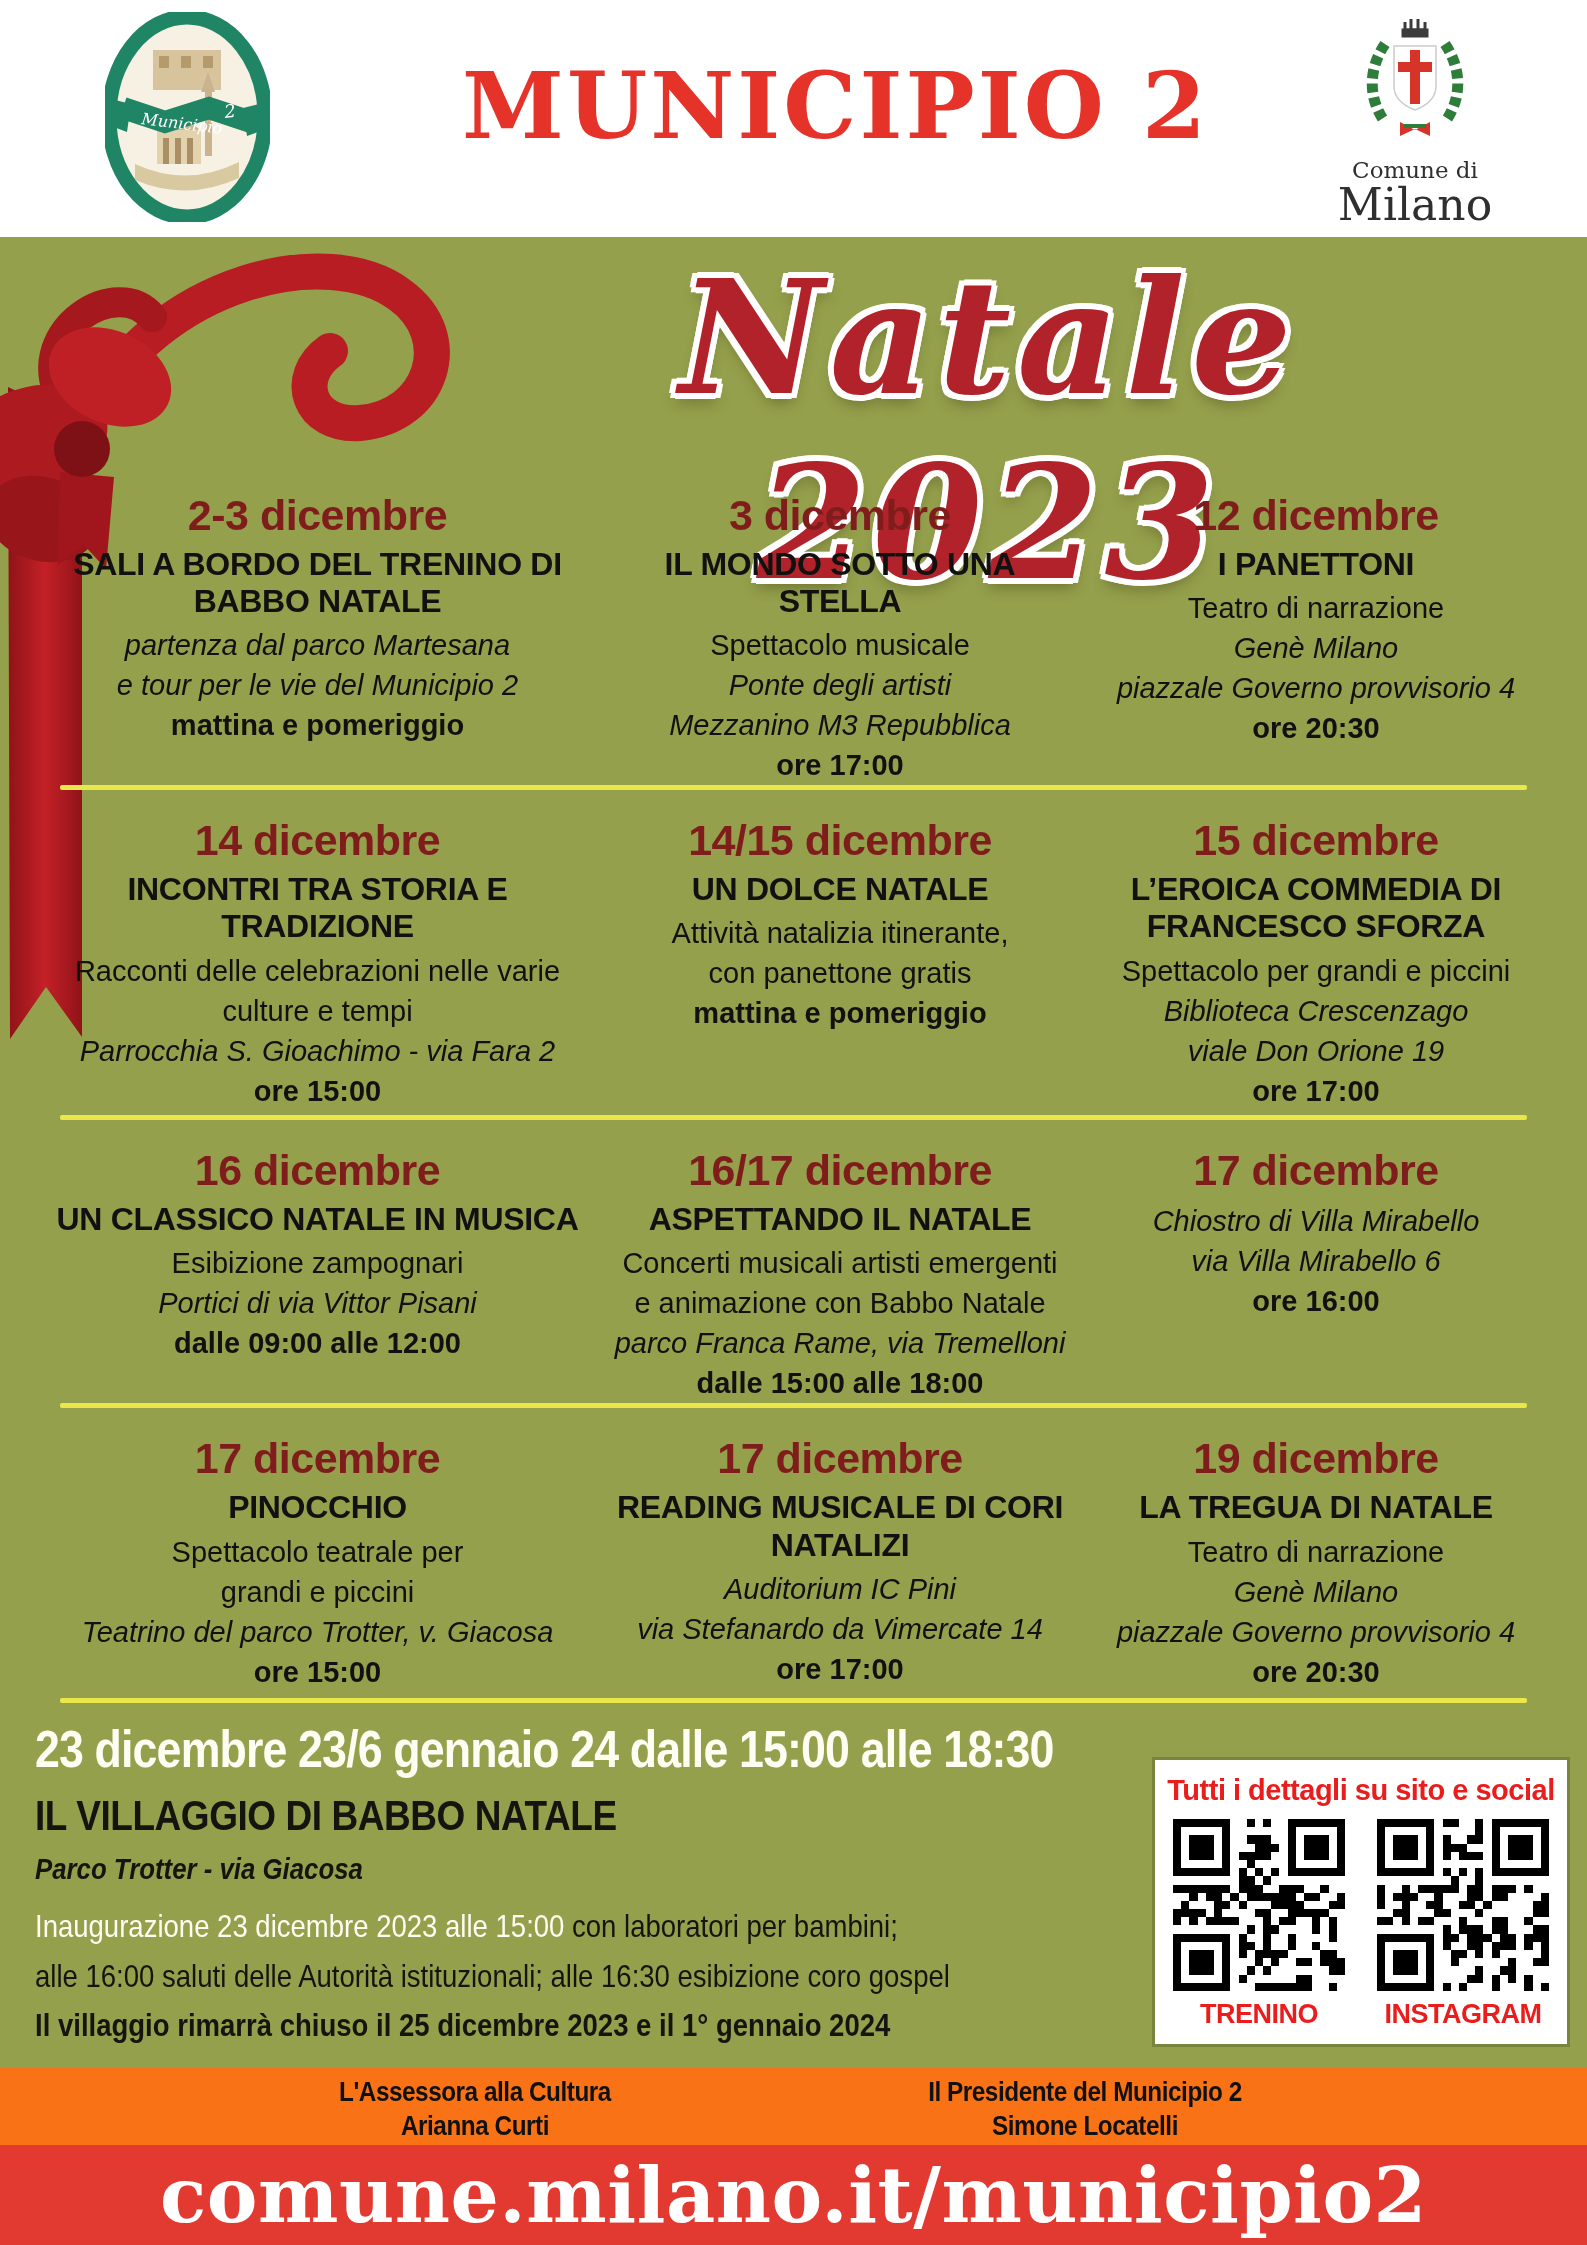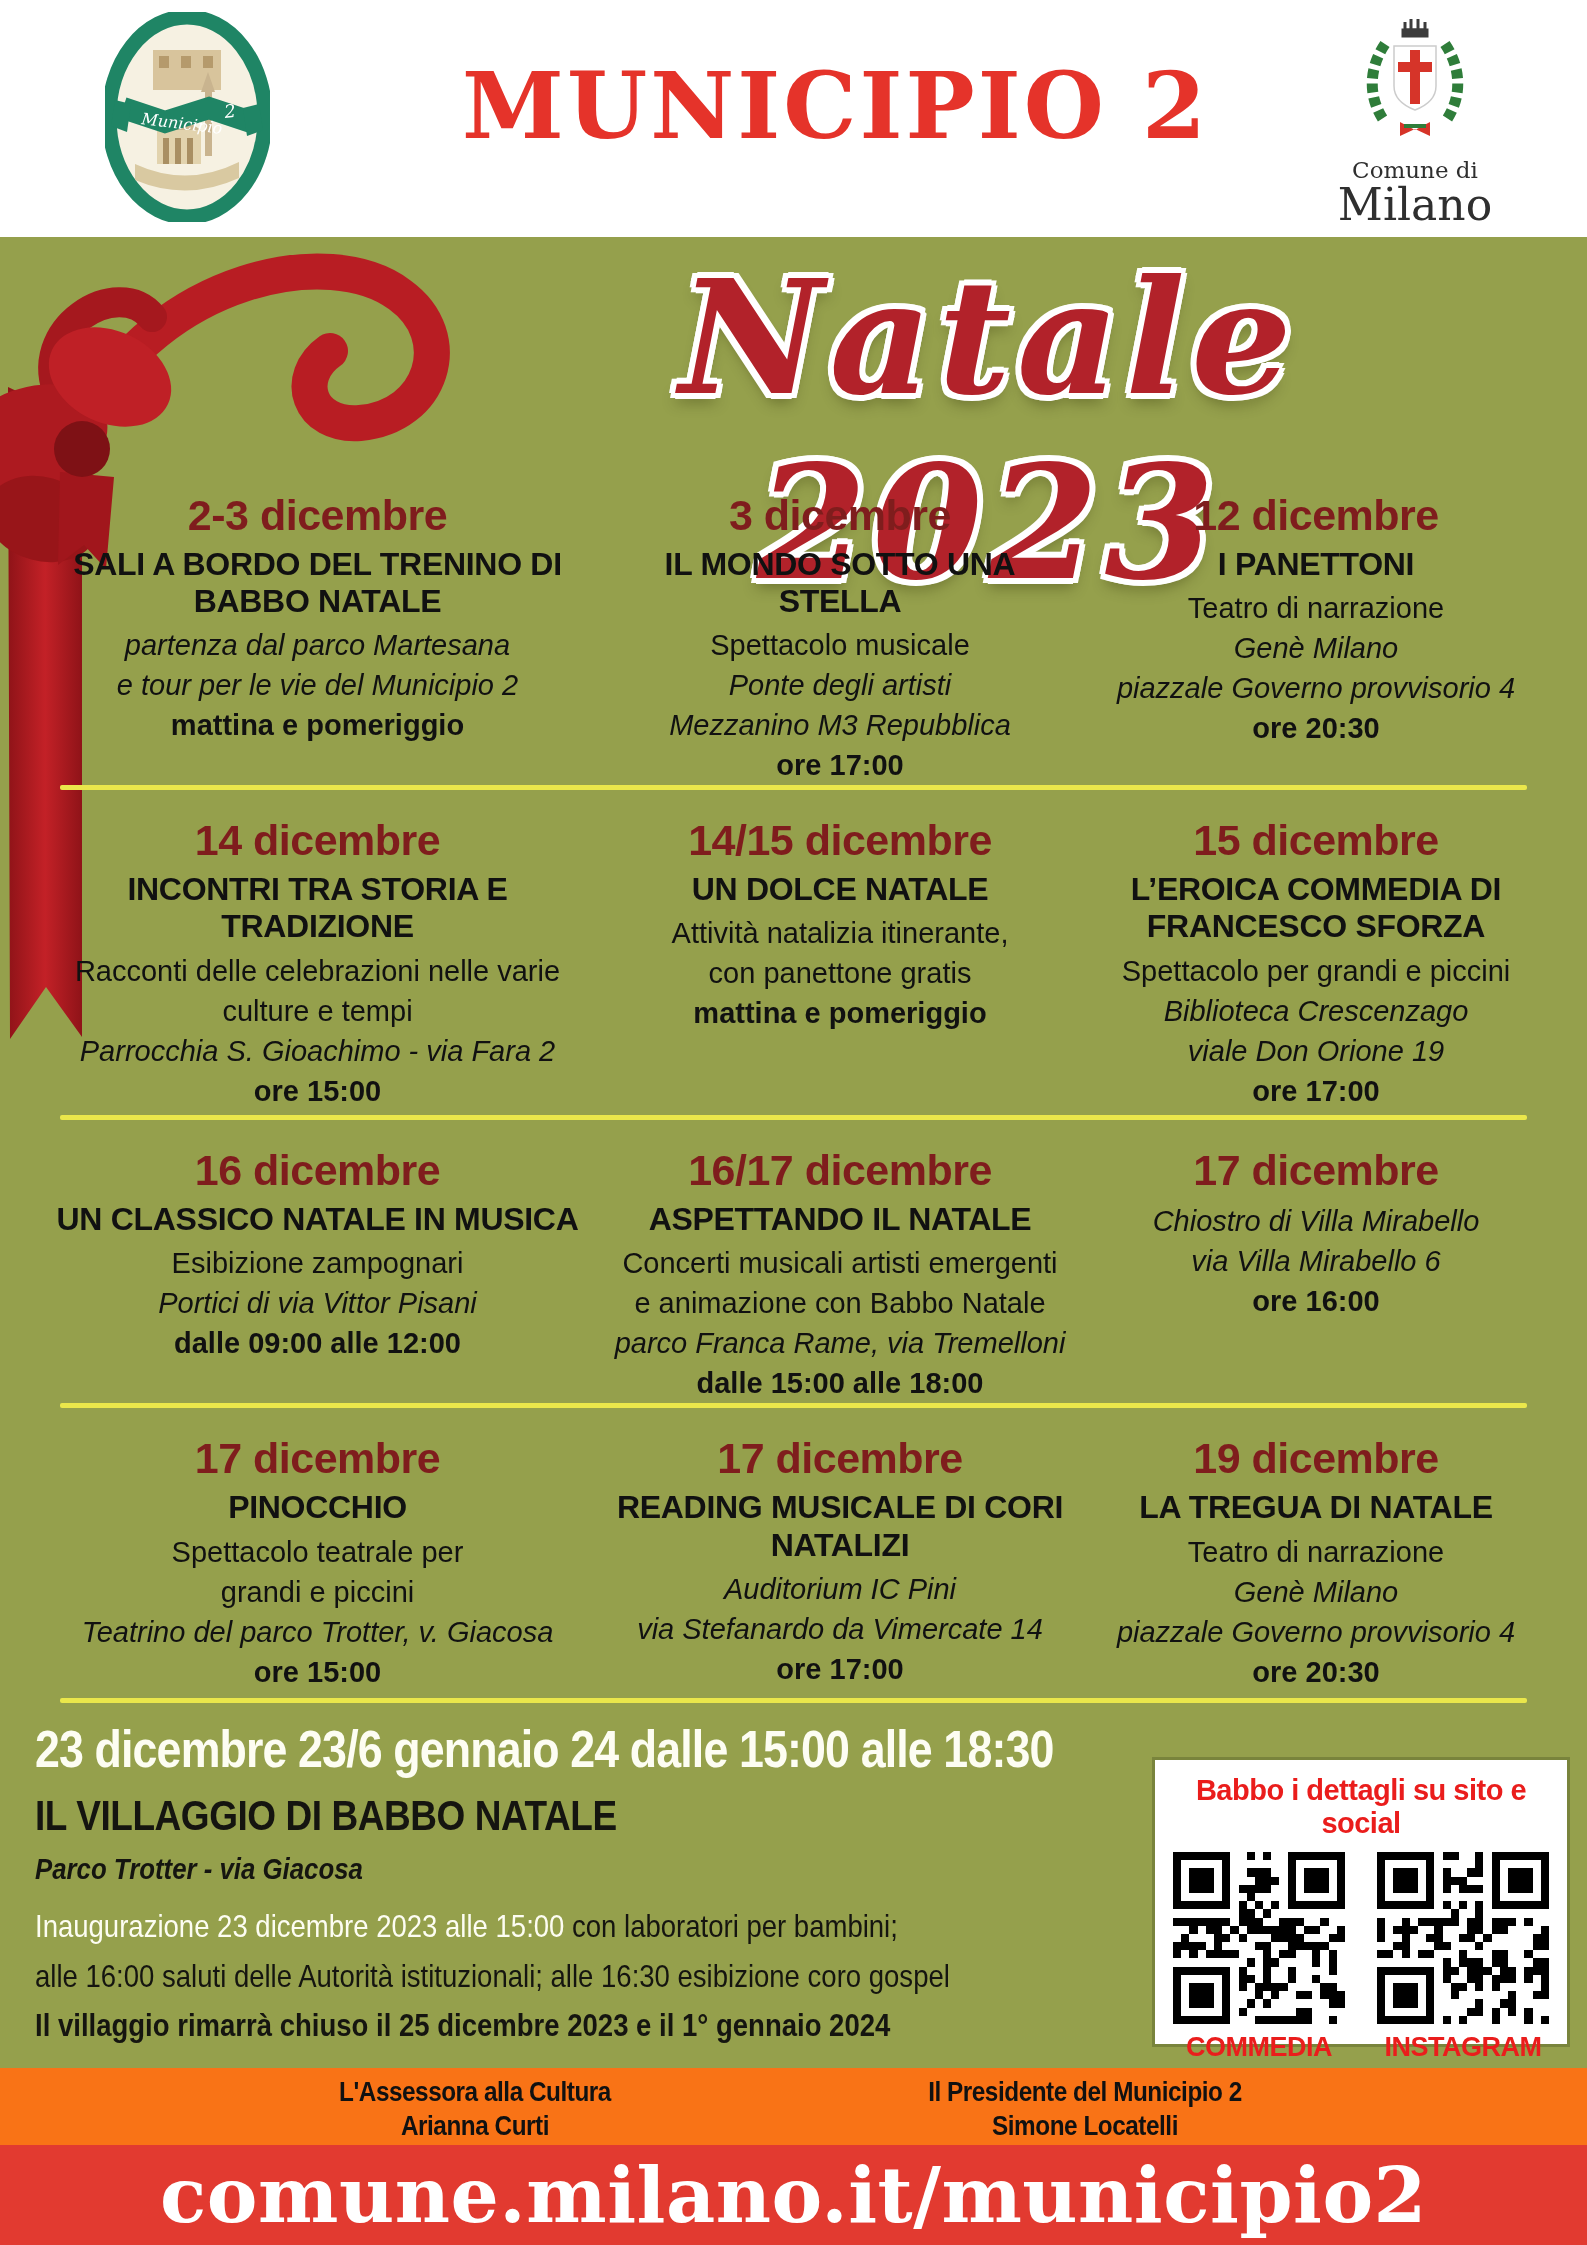--- a/index.html
+++ b/index.html
@@ -262,21 +262,21 @@
     <div class="village">
       <div class="village-heading">23 dicembre 23/6 gennaio 24 dalle 15:00 alle 18:30</div>
       <div class="village-title">IL VILLAGGIO DI BABBO NATALE</div>
       <div class="village-location">Parco Trotter - via Giacosa</div>
       <div class="village-line"><span class="wh">Inaugurazione 23 dicembre 2023 alle 15:00</span><span> con laboratori per bambini;</span></div>
       <div class="village-line">alle 16:00 saluti delle Autorità istituzionali; alle 16:30 esibizione coro gospel</div>
       <div class="village-line bold">Il villaggio rimarrà chiuso il 25 dicembre 2023 e il 1° gennaio 2024</div>
     </div>
 
     <div class="social-box">
-      <div class="social-heading">Babbo i dettagli su sito e social</div>
+      <div class="social-heading">Tutti i dettagli su sito e social</div>
       <div class="qr-row">
         <svg class="qr" id="qr-facebook" viewBox="0 0 21 21" shape-rendering="crispEdges">
             <rect x="0" y="0" width="1" height="1"></rect>
             <rect x="1" y="0" width="1" height="1"></rect>
             <rect x="2" y="0" width="1" height="1"></rect>
             <rect x="3" y="0" width="1" height="1"></rect>
             <rect x="4" y="0" width="1" height="1"></rect>
             <rect x="5" y="0" width="1" height="1"></rect>
             <rect x="6" y="0" width="1" height="1"></rect>
             <rect x="9" y="0" width="1" height="1"></rect>
@@ -705,21 +705,21 @@
             <rect x="5" y="20" width="1" height="1"></rect>
             <rect x="6" y="20" width="1" height="1"></rect>
             <rect x="8" y="20" width="1" height="1"></rect>
             <rect x="10" y="20" width="1" height="1"></rect>
             <rect x="14" y="20" width="1" height="1"></rect>
             <rect x="18" y="20" width="1" height="1"></rect>
             <rect x="20" y="20" width="1" height="1"></rect>
           </svg>
       </div>
       <div class="social-labels">
-        <div class="social-label">COMMEDIA</div>
+        <div class="social-label">TRENINO</div>
         <div class="social-label">INSTAGRAM</div>
       </div>
     </div>
   </div>
 
   <div class="sign-band">
     <div class="sign-block sign-left">
       <div>L'Assessora alla Cultura</div>
       <div>Arianna Curti</div>
     </div>

